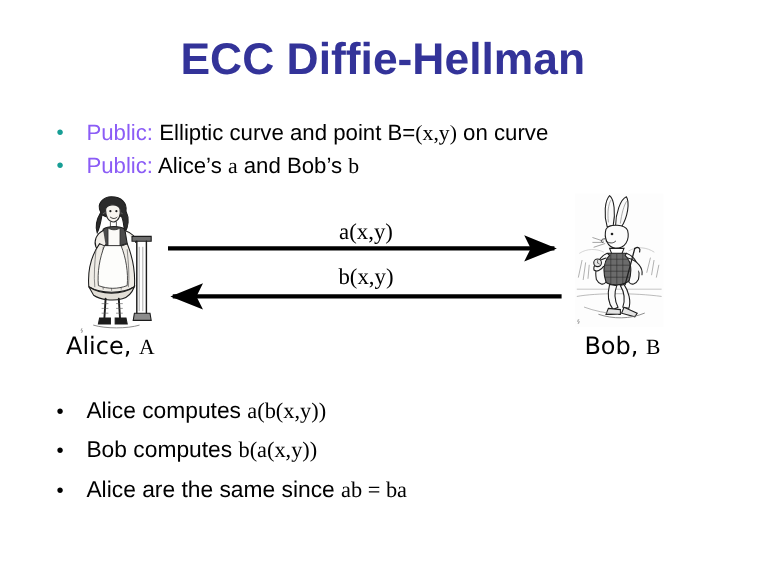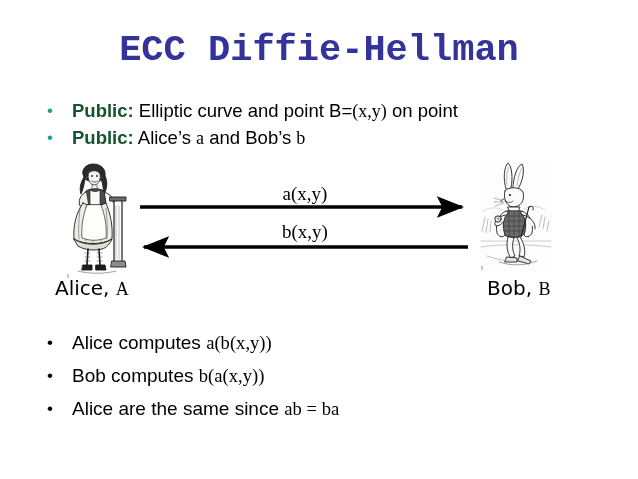--- a/index.html
+++ b/index.html
@@ -22,21 +22,21 @@
     background: #ffffff;
   }
 
   
   .slide-title {
     position: absolute;
     left: 0;
     top: 30px;
     width: 638px;
     text-align: center;
-    font-family: Liberation Mono, monospace;
+    font-family: Liberation Sans, sans-serif;
     font-weight: bold;
     font-size: 37px;
     letter-spacing: 0px;
     color: #333399;
     line-height: 1.1;
     white-space: nowrap;
   }
 
   
   .bullet-list {
@@ -71,22 +71,22 @@
   #top-list {
     left: 47px;
     top: 97px;
   }
   #top-list .bullet-row {
     line-height: 27px;
     height: 27px;
   }
   #top-list .bullet-dot { color: #179e95; }
   .kw {
-    color: #14532d;
-    font-weight: bold;
+    color: #8b5cf6;
+    font-weight: normal;
   }
 
   
   #bottom-list {
     left: 47px;
     top: 326px;
   }
   #bottom-list .bullet-row {
     line-height: 33px;
     height: 33px;
@@ -157,21 +157,21 @@
 <body>
 
 <div id="slide">
 
   <div class="slide-title">ECC Diffie-Hellman</div>
 
   <ul class="bullet-list" id="top-list">
 
     <li class="bullet-row">
       <span class="bullet-dot">•</span>
-      <span class="bullet-text"><span class="kw">Public:</span><span> Elliptic curve and point B=</span><span class="mth">(x,y)</span><span> on point</span></span>
+      <span class="bullet-text"><span class="kw">Public:</span><span> Elliptic curve and point B=</span><span class="mth">(x,y)</span><span> on curve</span></span>
     </li>
 
     <li class="bullet-row">
       <span class="bullet-dot">•</span>
       <span class="bullet-text"><span class="kw">Public:</span><span> Alice’s </span><span class="mth">a</span><span> and Bob’s </span><span class="mth">b</span></span>
     </li>
 
   </ul>
 
   <div id="diagram">

